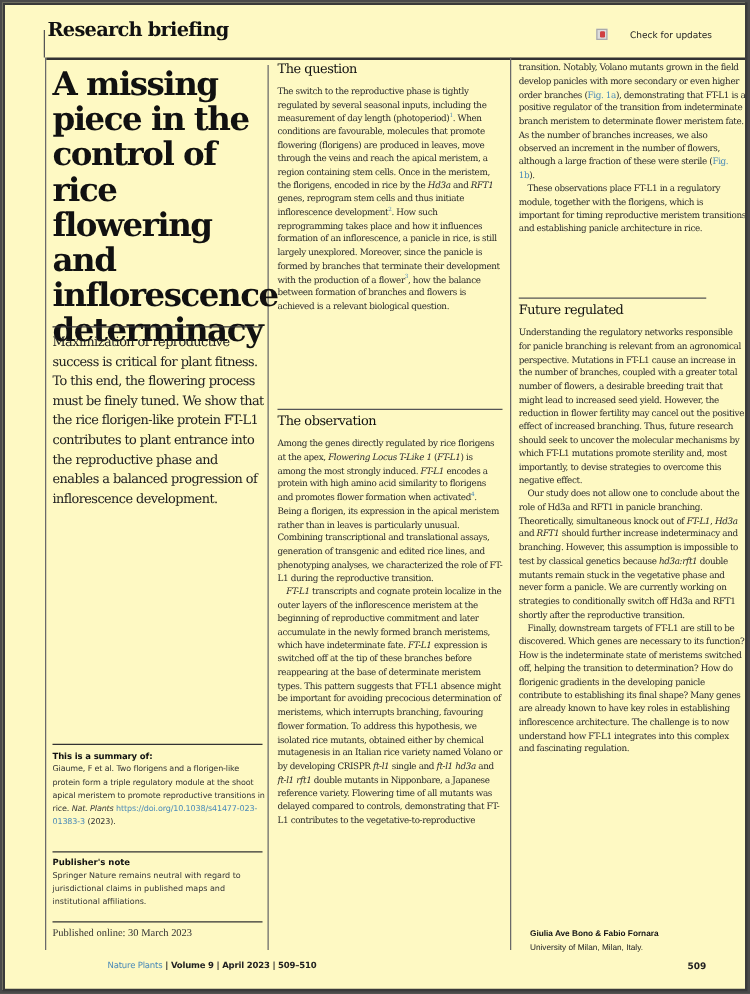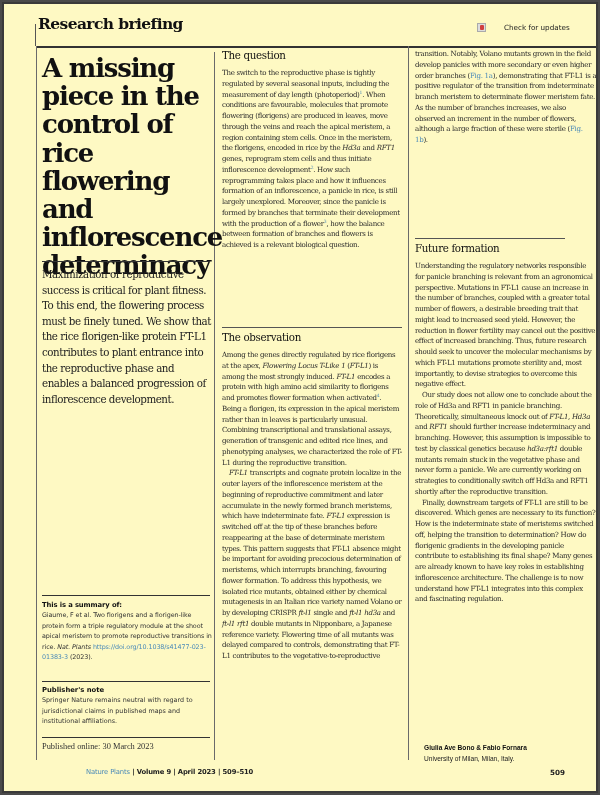--- a/index.html
+++ b/index.html
@@ -107,27 +107,28 @@
   <div class="col" style="left:220px; top:329px; width:180px;">
     <section>
       <h2>The observation</h2>
       <p><span>Among the genes directly regulated by rice florigens at the apex, </span><i>Flowering Locus T-Like 1</i><span> (</span><i>FT-L1</i><span>) is among the most strongly induced. </span><i>FT-L1</i><span> encodes a protein with high amino acid similarity to florigens and promotes flower formation when activated</span><sup>4</sup><span>. Being a florigen, its expression in the apical meristem rather than in leaves is particularly unusual. Combining transcriptional and translational assays, generation of transgenic and edited rice lines, and phenotyping analyses, we characterized the role of FT-L1 during the reproductive transition.</span></p>
       <p class="ind"><i>FT-L1</i><span> transcripts and cognate protein localize in the outer layers of the inflorescence meristem at the beginning of reproductive commitment and later accumulate in the newly formed branch meristems, which have indeterminate fate. </span><i>FT-L1</i><span> expression is switched off at the tip of these branches before reappearing at the base of determinate meristem types. This pattern suggests that FT-L1 absence might be important for avoiding precocious determination of meristems, which interrupts branching, favouring flower formation. To address this hypothesis, we isolated rice mutants, obtained either by chemical mutagenesis in an Italian rice variety named Volano or by developing CRISPR </span><i>ft-l1</i><span> single and </span><i>ft-l1 hd3a</i><span> and </span><i>ft-l1 rft1</i><span id="obs-cont"> double mutants in Nipponbare, a Japanese reference variety. Flowering time of all mutants was delayed compared to controls, demonstrating that FT-L1 contributes to the vegetative-to-reproductive</span></p>
     </section>
   </div>
 
   <div class="col" style="left:413px; top:47px; width:182px;">
     <p><span>transition. Notably, Volano mutants grown in the field develop panicles with more secondary or even higher order branches (</span><span class="figref">Fig. 1a</span><span>), demonstrating that FT-L1 is a positive regulator of the transition from indeterminate branch meristem to determinate flower meristem fate. As the number of branches increases, we also observed an increment in the number of flowers, although a large fraction of these were sterile (</span><span class="figref">Fig. 1b</span><span>).</span></p>
+    <p class="ind">These observations place FT-L1 in a regulatory module, together with the florigens, which is important for timing reproductive meristem transitions and establishing panicle architecture in rice.</p>
   </div>
 
   <div class="hrule" style="left:413px; top:236px; width:150px; background:#555;"></div>
 
   <div class="col" style="left:413px; top:240px; width:182px;">
     <section>
-      <h2>Future formation</h2>
+      <h2>Future regulated</h2>
       <p>Understanding the regulatory networks responsible for panicle branching is relevant from an agronomical perspective. Mutations in FT-L1 cause an increase in the number of branches, coupled with a greater total number of flowers, a desirable breeding trait that might lead to increased seed yield. However, the reduction in flower fertility may cancel out the positive effect of increased branching. Thus, future research should seek to uncover the molecular mechanisms by which FT-L1 mutations promote sterility and, most importantly, to devise strategies to overcome this negative effect.</p>
       <p class="ind"><span>Our study does not allow one to conclude about the role of Hd3a and RFT1 in panicle branching. Theoretically, simultaneous knock out of </span><i>FT-L1</i><span>, </span><i>Hd3a</i><span> and </span><i>RFT1</i><span> should further increase indeterminacy and branching. However, this assumption is impossible to test by classical genetics because </span><i>hd3a:rft1</i><span> double mutants remain stuck in the vegetative phase and never form a panicle. We are currently working on strategies to conditionally switch off Hd3a and RFT1 shortly after the reproductive transition.</span></p>
       <p class="ind">Finally, downstream targets of FT-L1 are still to be discovered. Which genes are necessary to its function? How is the indeterminate state of meristems switched off, helping the transition to determination? How do florigenic gradients in the developing panicle contribute to establishing its final shape? Many genes are already known to have key roles in establishing inflorescence architecture. The challenge is to now understand how FT-L1 integrates into this complex and fascinating regulation.</p>
     </section>
   </div>
 
   <div class="authors">
     <div class="names">Giulia Ave Bono &amp; Fabio Fornara</div>
     <div>University of Milan, Milan, Italy.</div>
   </div>

